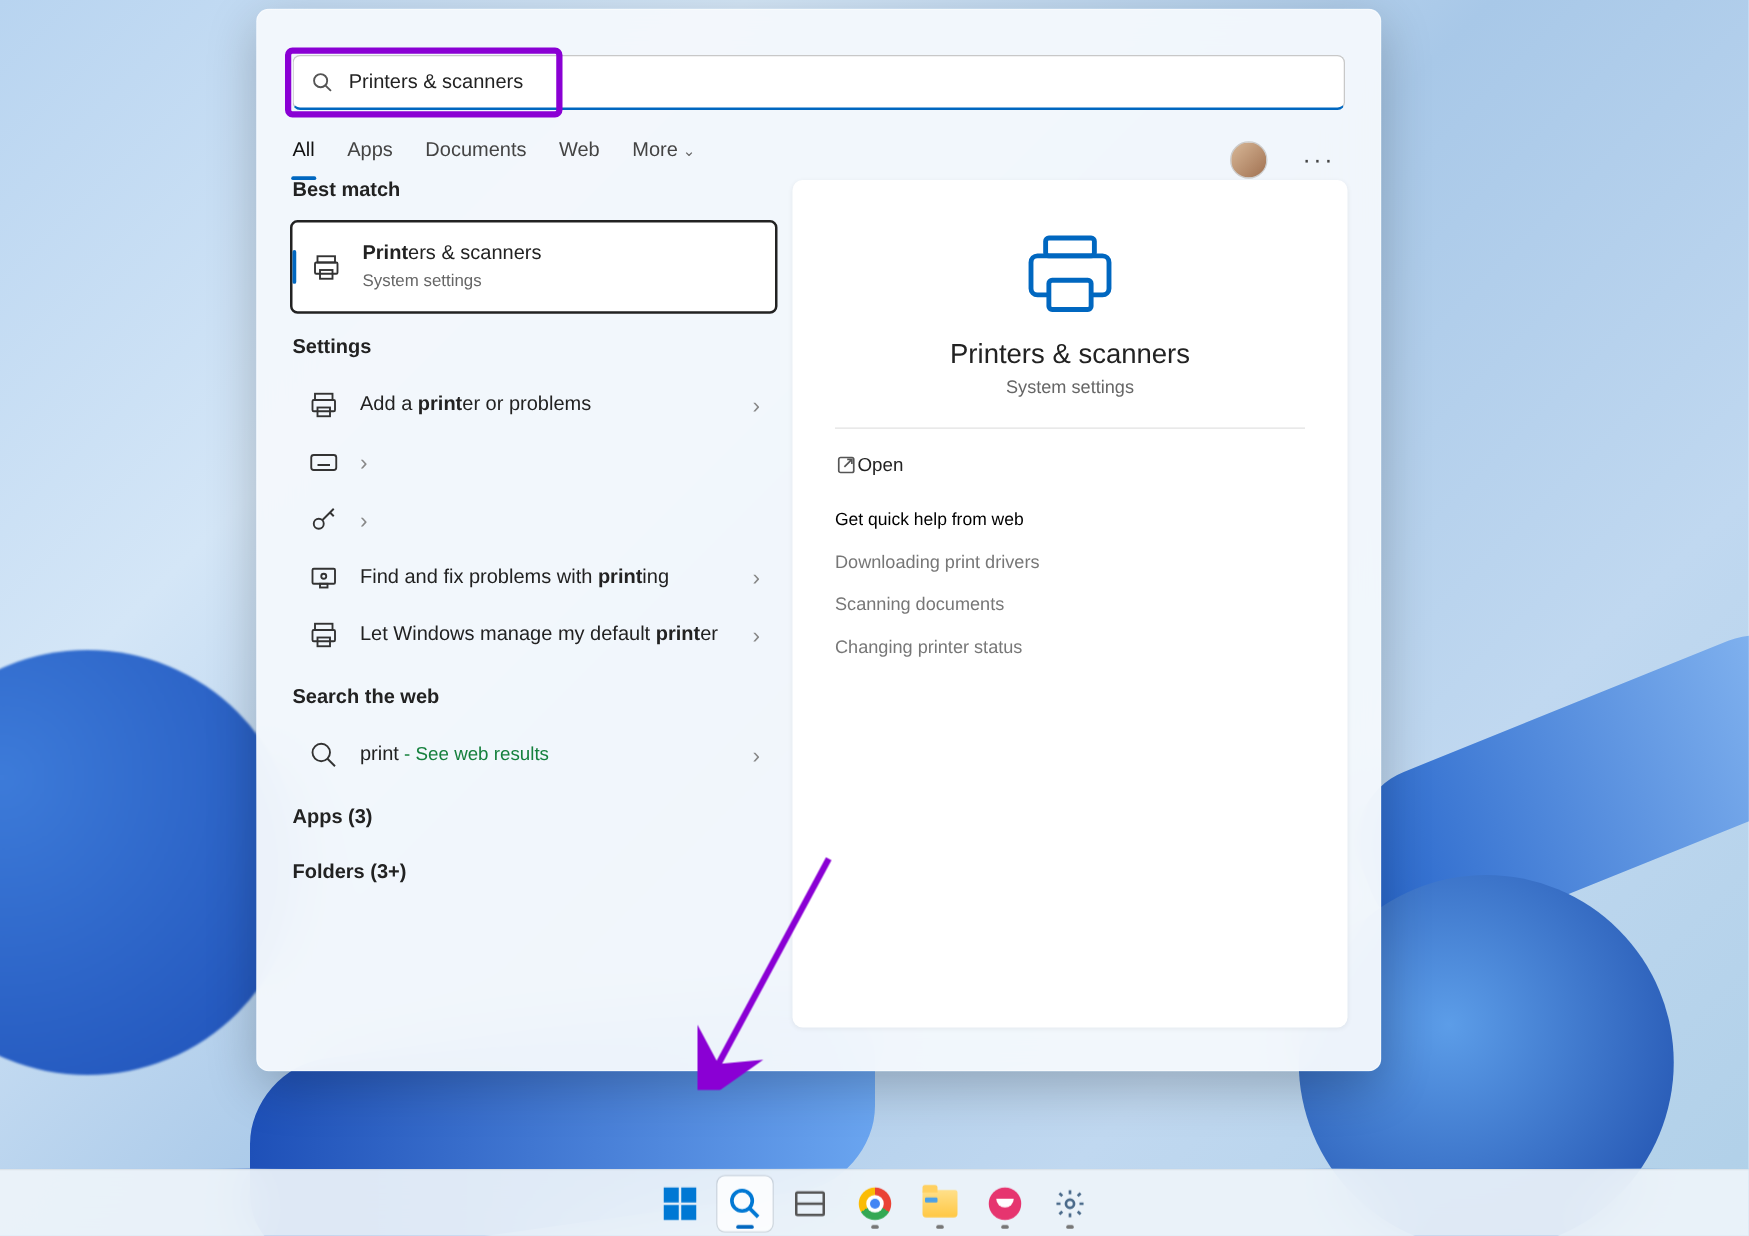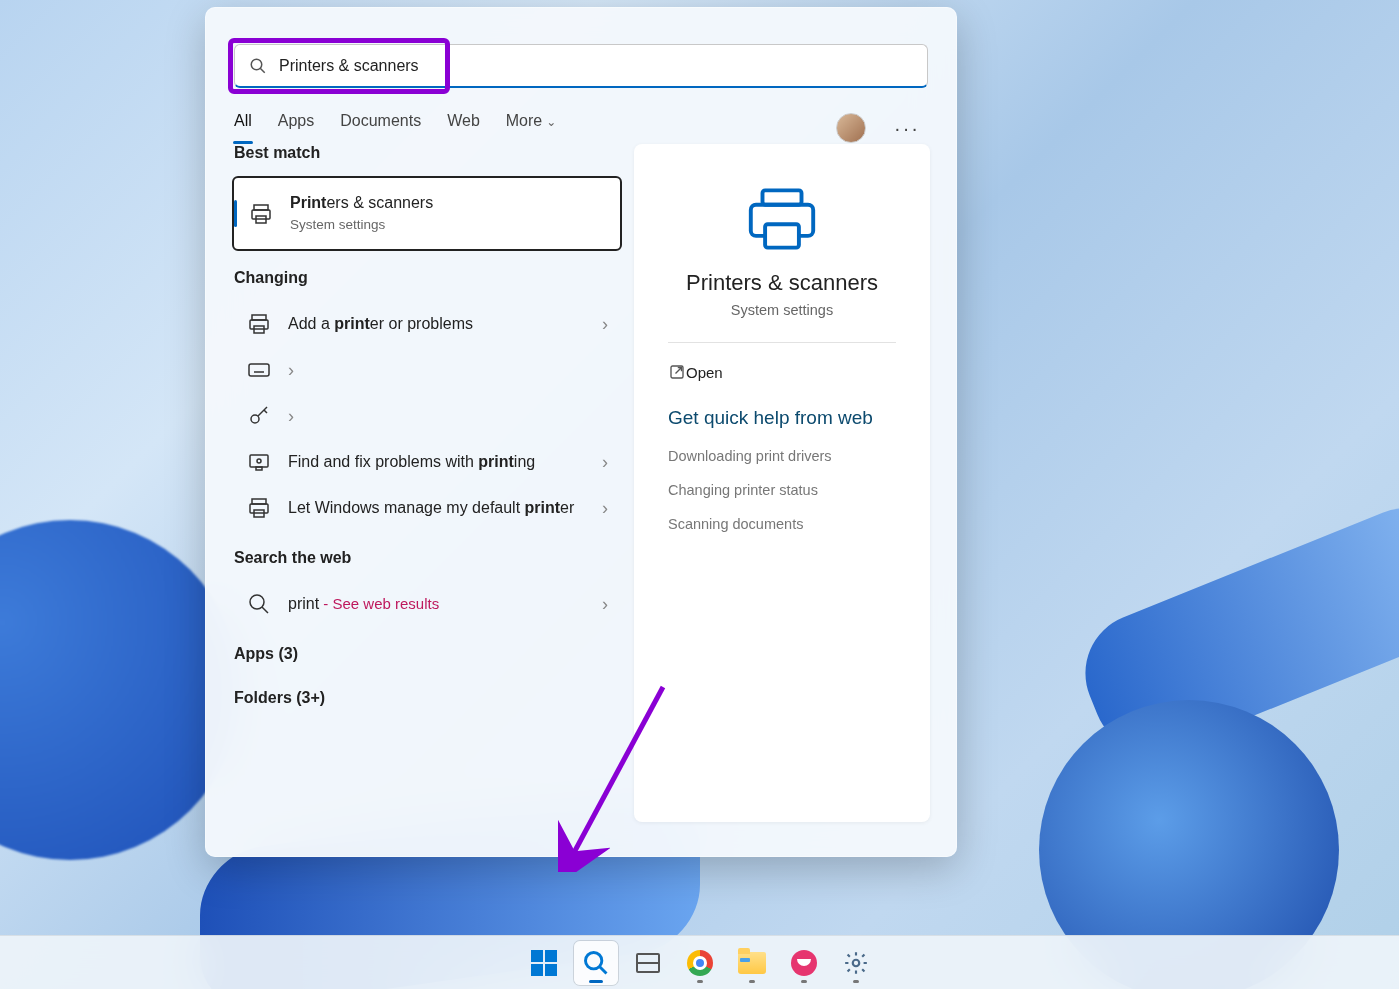--- a/index.html
+++ b/index.html
@@ -15,21 +15,21 @@
   }
   .shape1 { position:absolute; width:340px; height:340px; border-radius:50%; background: radial-gradient(circle at 30% 30%, #3d7bd9, #1e50b8); left:-100px; top:520px; filter: blur(1px);}
   .shape2 { position:absolute; width:500px; height:160px; background: linear-gradient(90deg,#1e50b8,#6aa5f0); left:200px; top:820px; transform: skewY(-8deg); border-radius:60px;}
   .shape3 { position:absolute; width:400px; height:140px; background: linear-gradient(90deg,#2a68cc,#89b9f2); right:-80px; top:560px; transform: rotate(-22deg); border-radius:60px;}
   .shape4 { position:absolute; width:300px; height:300px; border-radius:50%; background: radial-gradient(circle at 40% 40%, #5c9de8, #1a48a8); right:60px; top:700px;}
 
   .search-panel {
     position: absolute;
     left: 205px;
     top: 7px;
-    width: 752px;
+    width: 900px;
     height: 850px;
     background: rgba(244, 248, 252, 0.96);
     backdrop-filter: blur(20px);
     border-radius: 10px;
     box-shadow: 0 12px 40px rgba(0,0,0,0.22);
     z-index: 10;
     padding: 36px 26px 20px 26px;
     border: 1px solid rgba(255,255,255,0.4);
   }
 
@@ -97,32 +97,32 @@
   }
   .result-item.selected::before {
     content:""; position:absolute; left:0; top:22px; bottom:22px; width:3px; background:#0067c0; border-radius:2px;
   }
   .result-icon { width:26px; height:26px; display:flex; align-items:center; justify-content:center; color:#333; flex-shrink:0;}
   .result-icon svg { width:24px; height:24px; stroke:#333; stroke-width:1.5; fill:none;}
   .result-text { flex:1; font-size:16px; color:#222; line-height:1.4;}
   .result-text .bold { font-weight:600;}
   .result-sub { font-size:13.5px; color:#666; margin-top:2px;}
   .chevron-right { color:#888; font-size:18px;}
-  .web-suffix { color:#be185d; font-size:15px;}
+  .web-suffix { color:#15803d; font-size:15px;}
 
   .detail-icon-wrap { display:flex; flex-direction:column; align-items:center; margin-bottom:18px;}
   .detail-icon { width:78px; height:70px;}
   .detail-icon svg { width:78px; height:70px; stroke:#0067c0; stroke-width:3; fill:none;}
   .detail-title { font-size:22px; color:#222; text-align:center; margin-top:16px; font-weight:400;}
   .detail-sub { font-size:14.5px; color:#666; text-align:center; margin-top:6px;}
   .detail-divider { height:1px; background:#e2e2e2; margin: 24px 14px 10px;}
   .detail-action { display:flex; align-items:center; padding:10px 14px; cursor:pointer; border-radius:4px;}
   .detail-action svg { width:18px; height:18px; stroke:#555; stroke-width:1.8; fill:none;}
   .detail-action span { font-size:15px; color:#222;}
-  .help-header { font-size:19px; color:#0c4a6e; padding: 16px 14px 10px;}
+  .help-header { font-size:14px; color:#000000; padding: 16px 14px 10px;}
   .help-link { font-size:14.5px; color:#777; padding: 9px 14px; cursor:pointer;}
 
   
   .annotation-arrow {
     position:absolute;
     left: 558px; top: 682px;
     width: 120px; height: 190px;
     z-index: 50;
     pointer-events:none;
   }
@@ -209,21 +209,21 @@
               <rect x="3" y="8" width="18" height="9" rx="1"></rect>
               <rect x="7" y="14" width="10" height="7"></rect>
             </svg>
         </div>
         <div class="result-text">
           <div><span class="bold">Print</span><span>ers &amp; scanners</span></div>
           <div class="result-sub">System settings</div>
         </div>
       </div>
 
-      <div class="section-header sub">Changing</div>
+      <div class="section-header sub">Settings</div>
 
       <div class="result-item">
         <div class="result-icon">
             <svg viewBox="0 0 24 24">
               <rect x="5" y="3" width="14" height="5"></rect>
               <rect x="3" y="8" width="18" height="9" rx="1"></rect>
               <rect x="7" y="14" width="10" height="7"></rect>
             </svg>
           </div>
         <div class="result-text"><span>Add a </span><span class="bold">print</span><span>er or problems</span></div>
@@ -312,22 +312,22 @@
       <div class="detail-divider"></div>
       <div class="detail-action">
         <svg viewBox="0 0 24 24">
             <rect x="4" y="4" width="16" height="16" rx="2"></rect>
             <path d="M10 14 L18 6 M13 6 H18 V11"></path>
           </svg>
         <span>Open</span>
       </div>
       <div class="help-header">Get quick help from web</div>
       <div class="help-link">Downloading print drivers</div>
+      <div class="help-link">Scanning documents</div>
       <div class="help-link">Changing printer status</div>
-      <div class="help-link">Scanning documents</div>
     </div>
   </div>
 </div>
 
 <svg class="annotation-arrow" viewBox="0 0 120 190">
   <defs>
       <marker id="ah" markerWidth="12" markerHeight="12" refX="6" refY="6" orient="auto">
         <path d="M0,0 L12,6 L0,12 L4,6 Z" fill="#8a00d4"></path>
       </marker>
     </defs>

